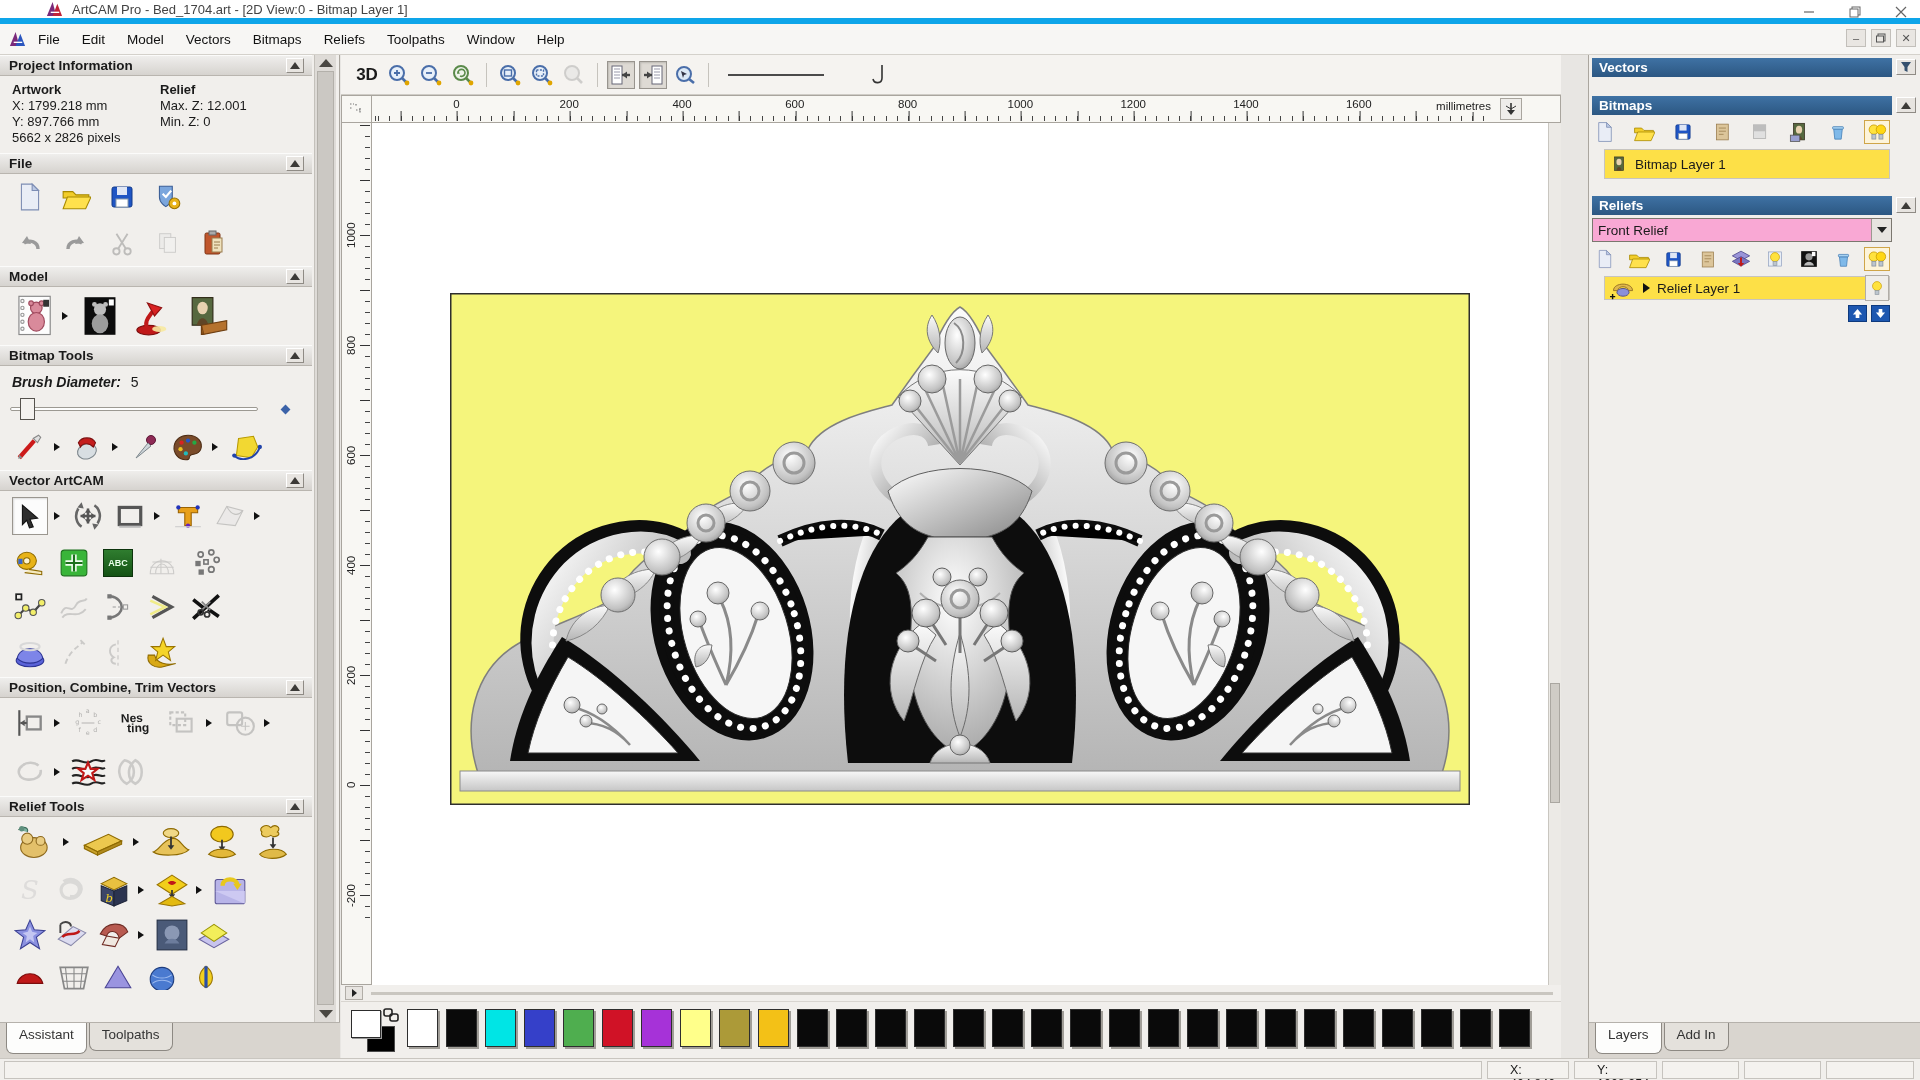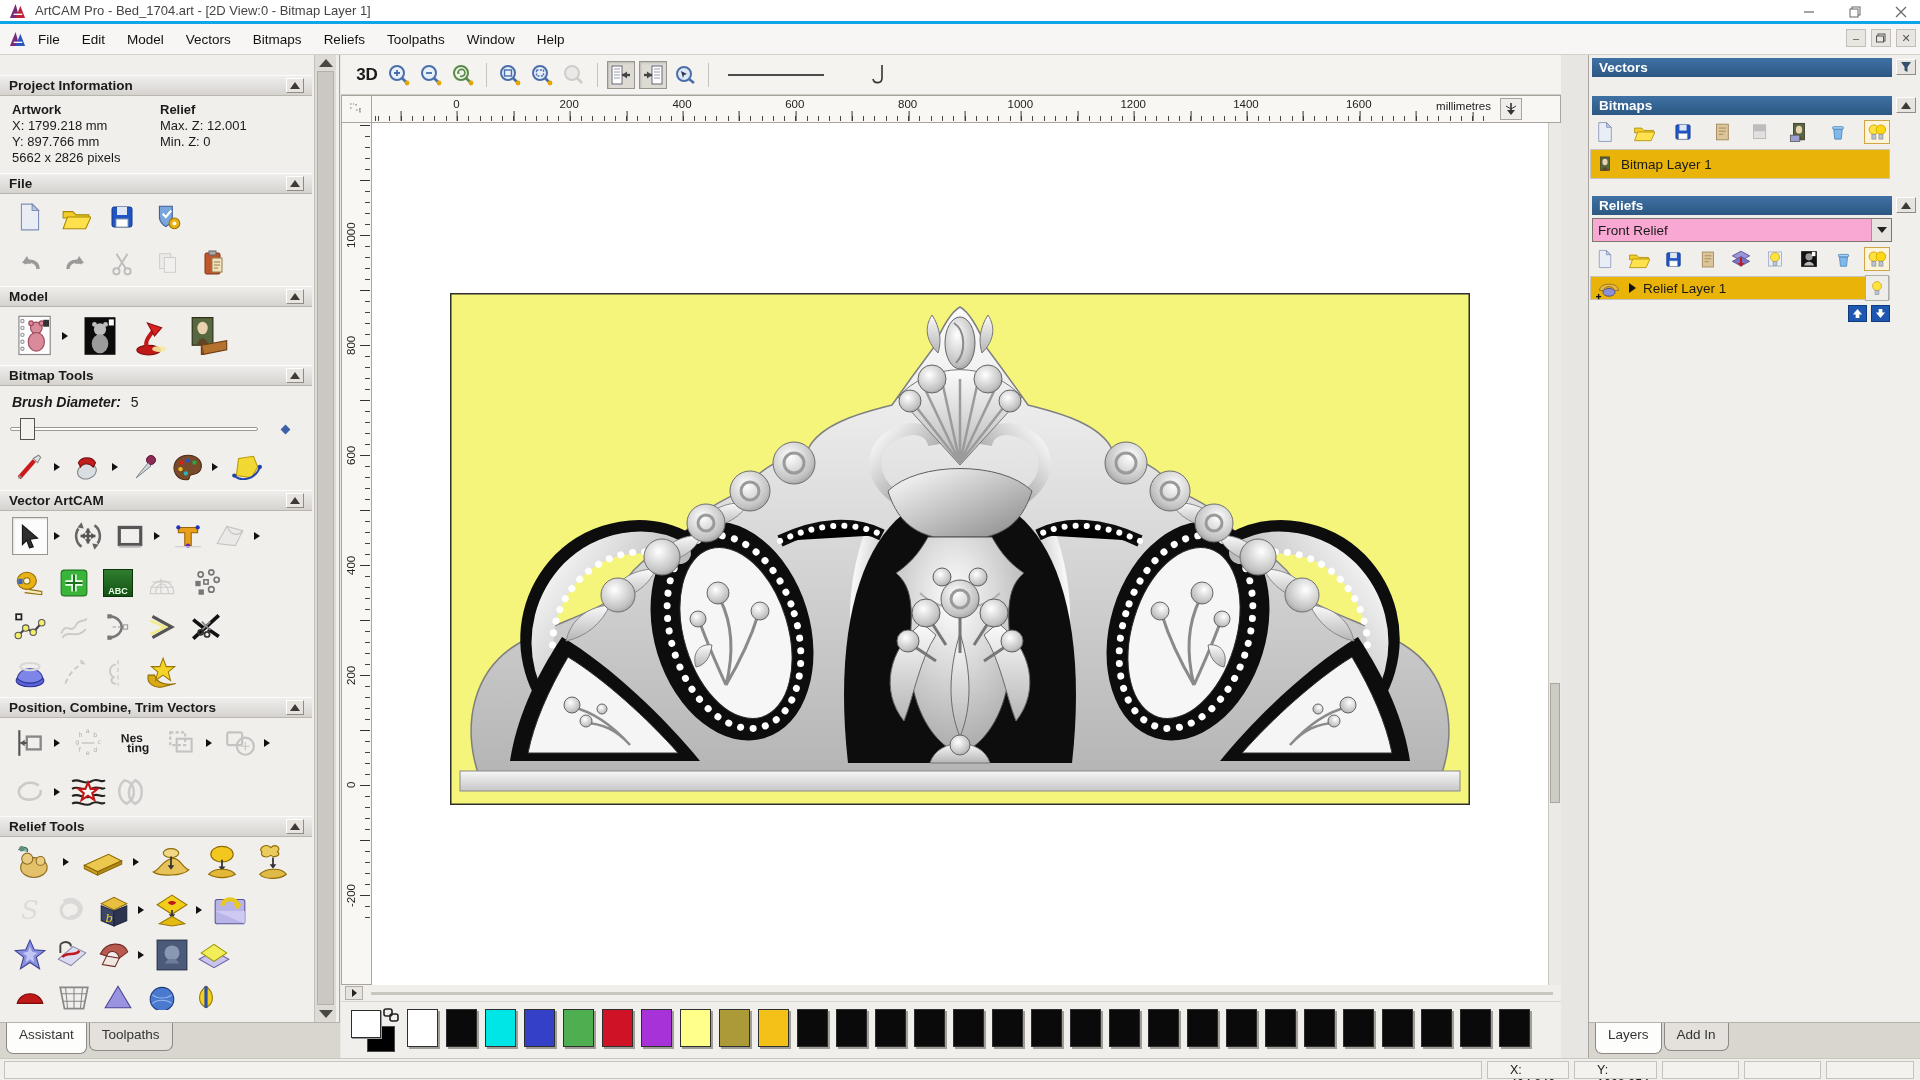--- a/index.html
+++ b/index.html
@@ -1,20 +1,20 @@
 <!DOCTYPE html>
 <html><head>
 <meta charset="utf-8">
 <style>
   * { margin:0; padding:0; box-sizing:border-box; }
   html,body { width:1920px; height:1080px; overflow:hidden; }
   body { font-family:"Liberation Sans", sans-serif; background:#e8e6e3; font-size:13px; color:#1a1a1a; position:relative; }
 
   
-  .titlebar { position:absolute; left:0; top:0; width:1920px; height:24px; background:#ffffff; display:flex; align-items:center; border-bottom:3px solid #0ea5e9; }
+  .titlebar { position:absolute; left:0; top:0; width:1920px; height:24px; background:#ffffff; display:flex; align-items:center; border-bottom:6px solid #0ea5e9;padding-left:37px; }
   .titlebar .title { margin-left:8px; font-size:13px; color:#444; }
   .win-btns { position:absolute; right:10px; top:0; height:24px; display:flex; gap:28px; align-items:center; }
   .win-btn { width:18px; height:18px; display:flex; align-items:center; justify-content:center; color:#666; font-size:13px; }
   .app-logo { width:19px; height:18px; margin-left:8px; }
 
   .menubar { position:absolute; left:0; top:24px; width:1920px; height:31px; background:#f7f6f4; border-bottom:1px solid #d4d1cb; display:flex; align-items:center; }
   .menu-item { padding:4px 11px; font-size:13.5px; color:#111; cursor:default; }
   .mdi-btns { position:absolute; right:4px; top:5px; display:flex; gap:5px; }
   .mdi-btn { width:20px; height:18px; background:#e9e6e2; border:1px solid #c2bfba; display:flex; align-items:center; justify-content:center; color:#555; font-size:11px; }
 
@@ -34,21 +34,21 @@
   .ti.pressed { background:#fcfcfc; border:1px solid #9a968f; box-shadow:inset 1px 1px 2px #00000022; }
   .fly { width:10px; height:38px; display:flex; align-items:center; }
   .fly i { width:0; height:0; border-top:4px solid transparent; border-bottom:4px solid transparent; border-left:6px solid #111; }
   .dis { opacity:.42; filter:grayscale(1); }
   .brush-row { padding:8px 0 0 12px; font-size:14px; }
   .brush-row .lbl { font-weight:bold; font-style:italic; }
   .slider { position:relative; margin:8px 0 4px 10px; width:248px; height:22px; }
   .slider .track { position:absolute; left:0; right:0; top:9px; height:4px; background:#fdfdfd; border:1px solid #9c9992; border-radius:2px; }
   .slider .thumb { position:absolute; left:10px; top:0; width:15px; height:22px; background:#f4f2ef; border:1px solid #55524d; }
   .blue-diamond { position:absolute; width:7px; height:7px; background:#3b62a8; transform:rotate(45deg); }
-  .abc-box { width:30px; height:28px; background:linear-gradient(#2f7d2f,#145214); border:1px solid #0c330c; color:#eaffea; font-size:9px; font-weight:bold; display:flex; align-items:flex-end; justify-content:center; }
+  .abc-box { width:30px; height:28px; background:linear-gradient(#2f7d2f,#145214); border:1px solid #0c330c; color:#eaffea; font-size:9px; font-weight:bold; display:flex; align-items:center; justify-content:center; }
   .nesting { font-weight:bold; font-size:12px; line-height:10px; letter-spacing:0; transform:rotate(-2deg); }
   .nesting span { display:block; }
   .s-glyph { font-family:"DejaVu Serif", serif; font-size:26px; color:#c4c4c4; font-style:italic; }
 
   .lp-scrollbar { position:absolute; left:314px; top:0; width:22px; height:967px; background:#dedbd7; border-left:1px solid #c4c1bb; }
   .lp-scrollbar .thumb { position:absolute; left:2px; top:16px; width:17px; height:934px; background:#cbc8c3; border:1px solid #b3b0aa; }
   .chev { position:absolute; left:4px; width:0; height:0; border-left:7px solid transparent; border-right:7px solid transparent; }
   .chev.up { top:4px; border-bottom:8px solid #4a4843; }
   .chev.down { bottom:4px; border-top:8px solid #4a4843; }
 
@@ -101,21 +101,21 @@
   .swatches { position:absolute; left:66px; top:7px; display:flex; gap:8px; }
   .swatch { width:31px; height:38px; border:1px solid #2e2e2e; box-shadow:2px 2px 0 #a19e98; }
 
   
   .right-panel { position:absolute; left:1588px; top:0; width:332px; height:1003px; background:#f1efec; border-left:1px solid #aaa69f; }
   .rp-hdr { position:relative; margin:0 28px 0 3px; height:19px; background:linear-gradient(#3f72a4,#2c5782); color:#fff; font-weight:bold; font-size:13.5px; display:flex; align-items:center; padding-left:7px; }
   .rp-btn { position:absolute; right:-24px; top:1px; width:20px; height:16px; background:#e7e4e0; border:1px solid; border-color:#fff #8f8b85 #8f8b85 #fff; display:flex; align-items:center; justify-content:center; }
   .rp-toolbar { display:flex; justify-content:space-between; align-items:center; margin:4px 30px 4px 3px; height:26px; }
   .rp-toolbar .ri { width:26px; height:24px; display:flex; align-items:center; justify-content:center; }
   .ri.lit { border:1px solid #cfa548; background:#fdf4da; }
-  .layer-row { display:flex; align-items:center; margin:2px 30px 2px 1px; height:30px; background:#eab308; border:1px solid #c7c4bf; font-size:13.5px; gap:7px; padding-left:5px; }
+  .layer-row { display:flex; align-items:center; margin:2px 30px 2px 15px; height:30px; background:#fde047; border:1px solid #c7c4bf; font-size:13.5px; gap:7px; padding-left:5px; }
   .combo { display:flex; margin:3px 28px 3px 3px; height:24px; border:1px solid #7b776f; background:#f9a8d4; align-items:center; }
   .combo .val { flex:1; padding-left:5px; font-size:13.5px; }
   .combo .dd { width:20px; height:22px; background:#e7e4e0; border-left:1px solid #9c9890; display:flex; align-items:center; justify-content:center; }
   .dd i { width:0; height:0; border-left:5px solid transparent; border-right:5px solid transparent; border-top:6px solid #222; }
   .updown { display:flex; gap:4px; justify-content:flex-end; margin:5px 30px 0 0; }
   .ud-btn { width:19px; height:17px; background:#1d57b0; border:1px solid #0e3a7e; display:flex; align-items:center; justify-content:center; }
   .rp-tabs { position:absolute; left:0; top:967px; width:332px; height:36px; background:#d9d5cf; border-top:1px solid #b5b1ab; display:flex; padding-left:6px; }
   .bulb-cell { margin-left:auto; width:24px; height:26px; background:#efedea; border:1px solid #b1ada7; display:flex; align-items:center; justify-content:center; }
 
   
@@ -218,21 +218,21 @@
       </div>
     <div class="mdi-btn">✕</div>
   </div>
 </div>
 
 <div class="workspace">
 
   <div class="left-panel">
     <div class="lp-content">
 
-      <div class="sec-hdr" style="margin-top:20px">
+      <div class="sec-hdr" style="margin-top:0">
         <span>Project Information</span>
         <div class="collapse-btn">
             <div class="tri-up"></div>
           </div>
       </div>
       <div class="info-grid">
         <b>Artwork</b>
         <b>Relief</b>
         <span>X: 1799.218 mm</span>
         <span>Max. Z: 12.001</span>

